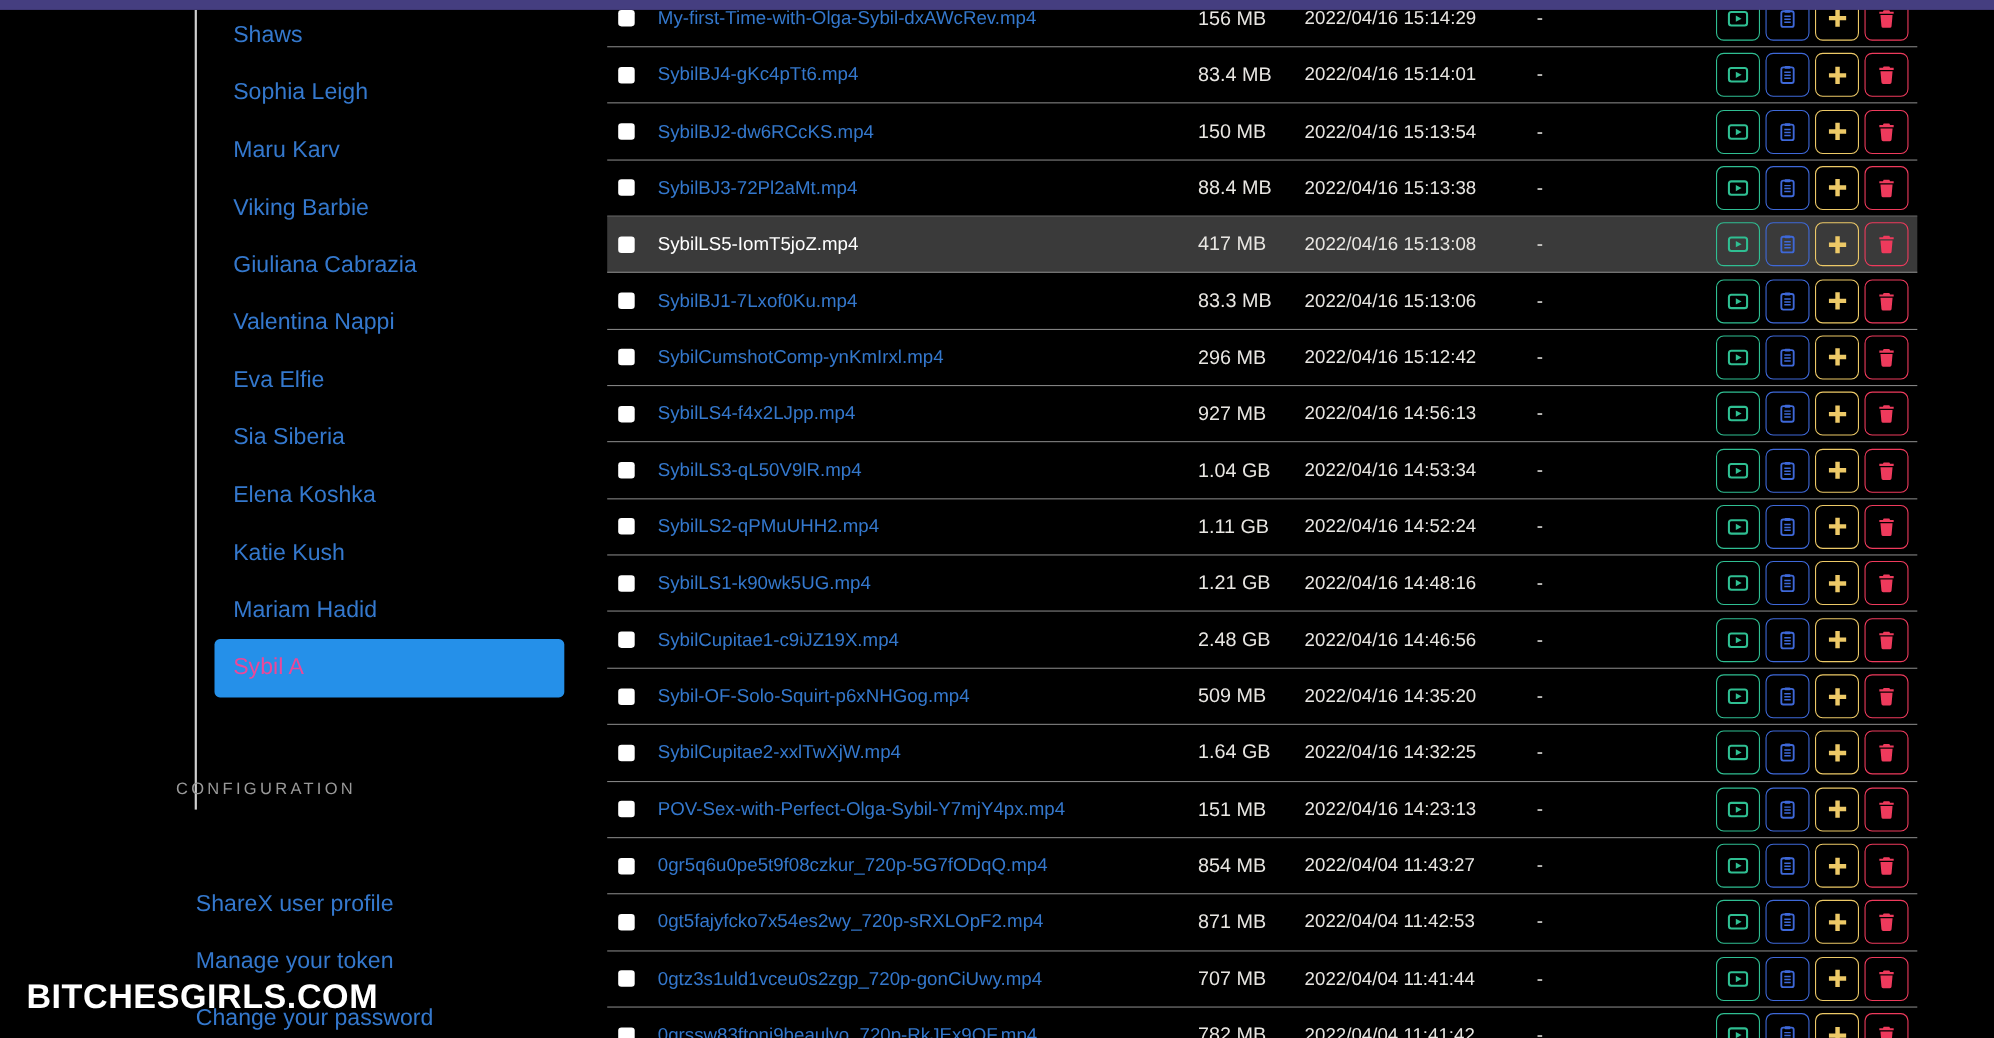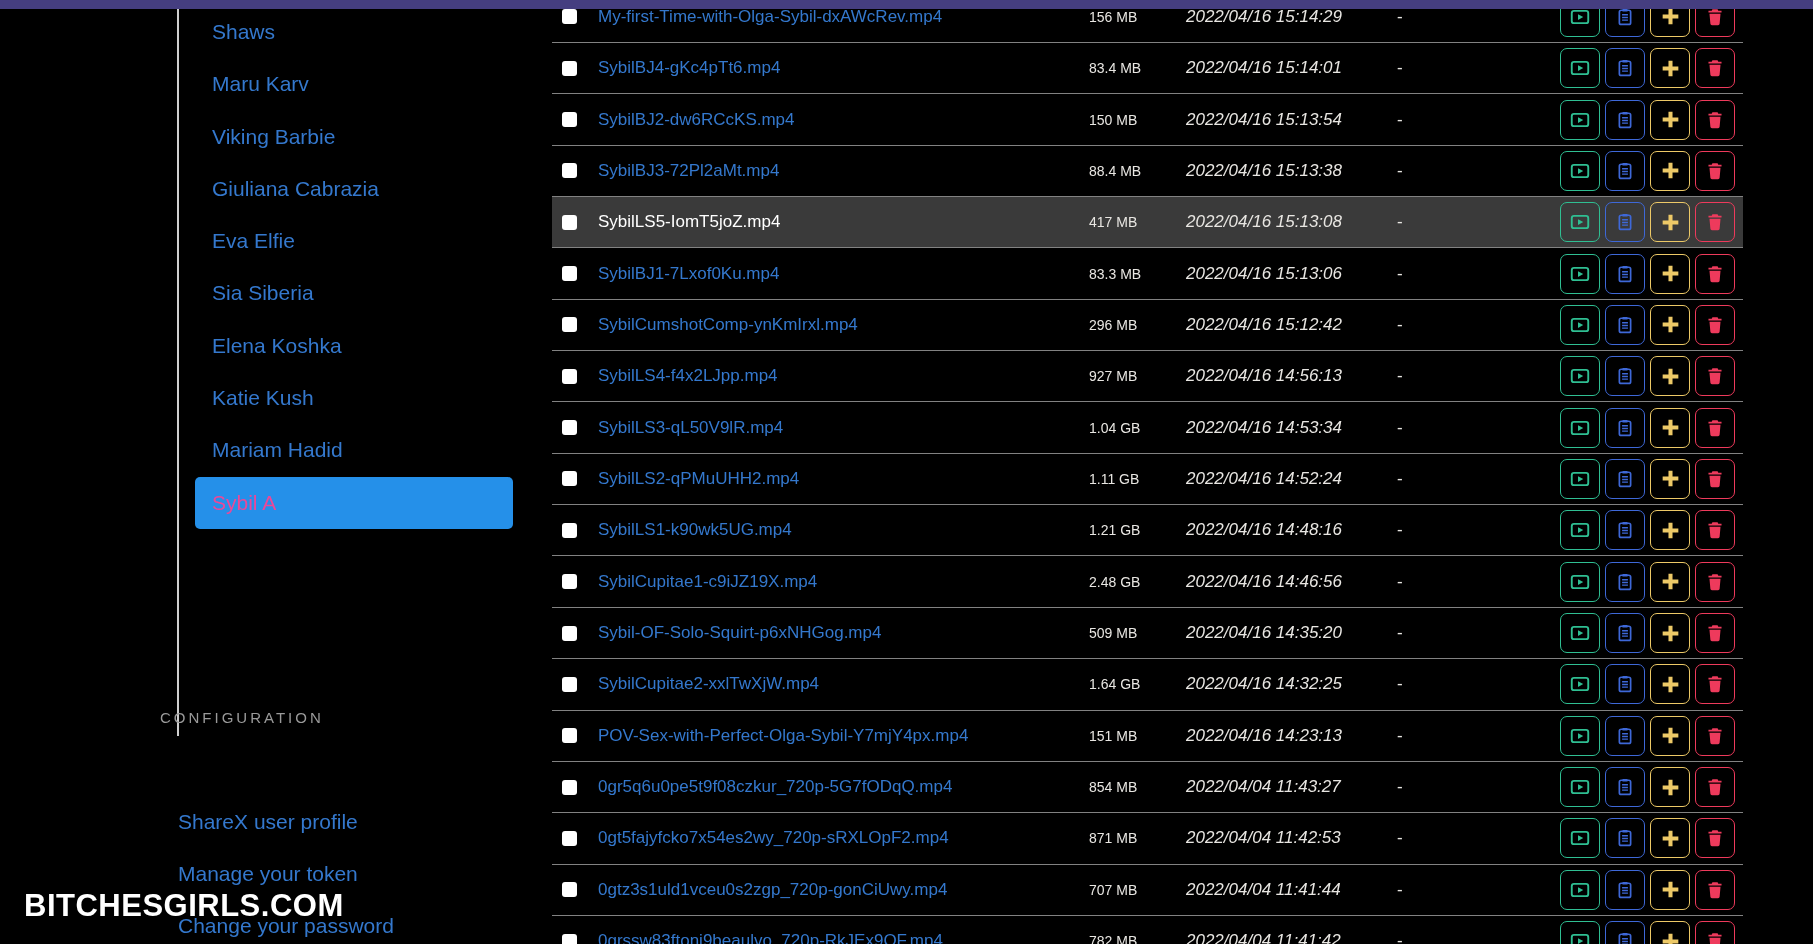--- a/index.html
+++ b/index.html
@@ -33,22 +33,22 @@
     text-shadow:0 0 2px rgba(0,0,0,.8);
   }
 
   
   .file-table{position:absolute;left:552px;top:-8.3px;width:1191px;z-index:1;}
   .frow{position:relative;height:51.35px;border-bottom:1px solid #828282;box-sizing:border-box;}
   .frow.hovered{background:#3a3a3a;}
   .frow .cb{position:absolute;left:10px;top:50%;margin-top:-7.5px;width:15px;height:15px;background:#fff;border-radius:3px;cursor:pointer;}
   .frow .fname{position:absolute;left:46px;top:50%;transform:translateY(-50%);font-size:17px;color:var(--link,#3478cd);text-decoration:none;white-space:nowrap;cursor:pointer;}
   .frow.hovered .fname{color:#fff;}
-  .frow .fsize{position:absolute;left:537px;top:50%;transform:translateY(-50%);font-size:14px;color:var(--table-text,#e8e6e2);white-space:nowrap;}
-  .frow .fdate{position:absolute;left:634px;top:50%;transform:translateY(-50%);font-size:17px;color:var(--table-text,#e8e6e2);white-space:nowrap;font-style:italic;}
+  .frow .fsize{position:absolute;left:537px;top:50%;transform:translateY(-50%);font-size:18px;color:var(--table-text,#e8e6e2);white-space:nowrap;}
+  .frow .fdate{position:absolute;left:634px;top:50%;transform:translateY(-50%);font-size:17px;color:var(--table-text,#e8e6e2);white-space:nowrap;}
   .frow .fexp{position:absolute;left:845px;top:50%;transform:translateY(-50%);font-size:17px;color:var(--table-text,#e8e6e2);}
   .frow .actions{position:absolute;left:1008px;top:50%;transform:translateY(-50%);display:flex;gap:5px;}
   .abtn{
     width:40px;height:40px;box-sizing:border-box;padding:0;
     background:transparent;border:1px solid currentColor;border-radius:7px;
     display:flex;align-items:center;justify-content:center;cursor:pointer;
   }
   .aicon{display:flex;align-items:center;justify-content:center;}
   .aicon svg{display:block;}
 </style>
@@ -58,29 +58,37 @@
 <div class="topbar"></div>
 <div class="side-line"></div>
 
 <ul class="sidebar-list">
     <li>
 
     <span class="lbl">Shaws</span>
   </li>
     <li>
 
+    <span class="lbl">Sophia Leigh</span>
+  </li>
+    <li>
+
     <span class="lbl">Maru Karv</span>
   </li>
     <li>
 
     <span class="lbl">Viking Barbie</span>
   </li>
     <li>
 
     <span class="lbl">Giuliana Cabrazia</span>
+  </li>
+    <li>
+
+    <span class="lbl">Valentina Nappi</span>
   </li>
     <li>
 
     <span class="lbl">Eva Elfie</span>
   </li>
     <li>
 
     <span class="lbl">Sia Siberia</span>
   </li>
     <li>

